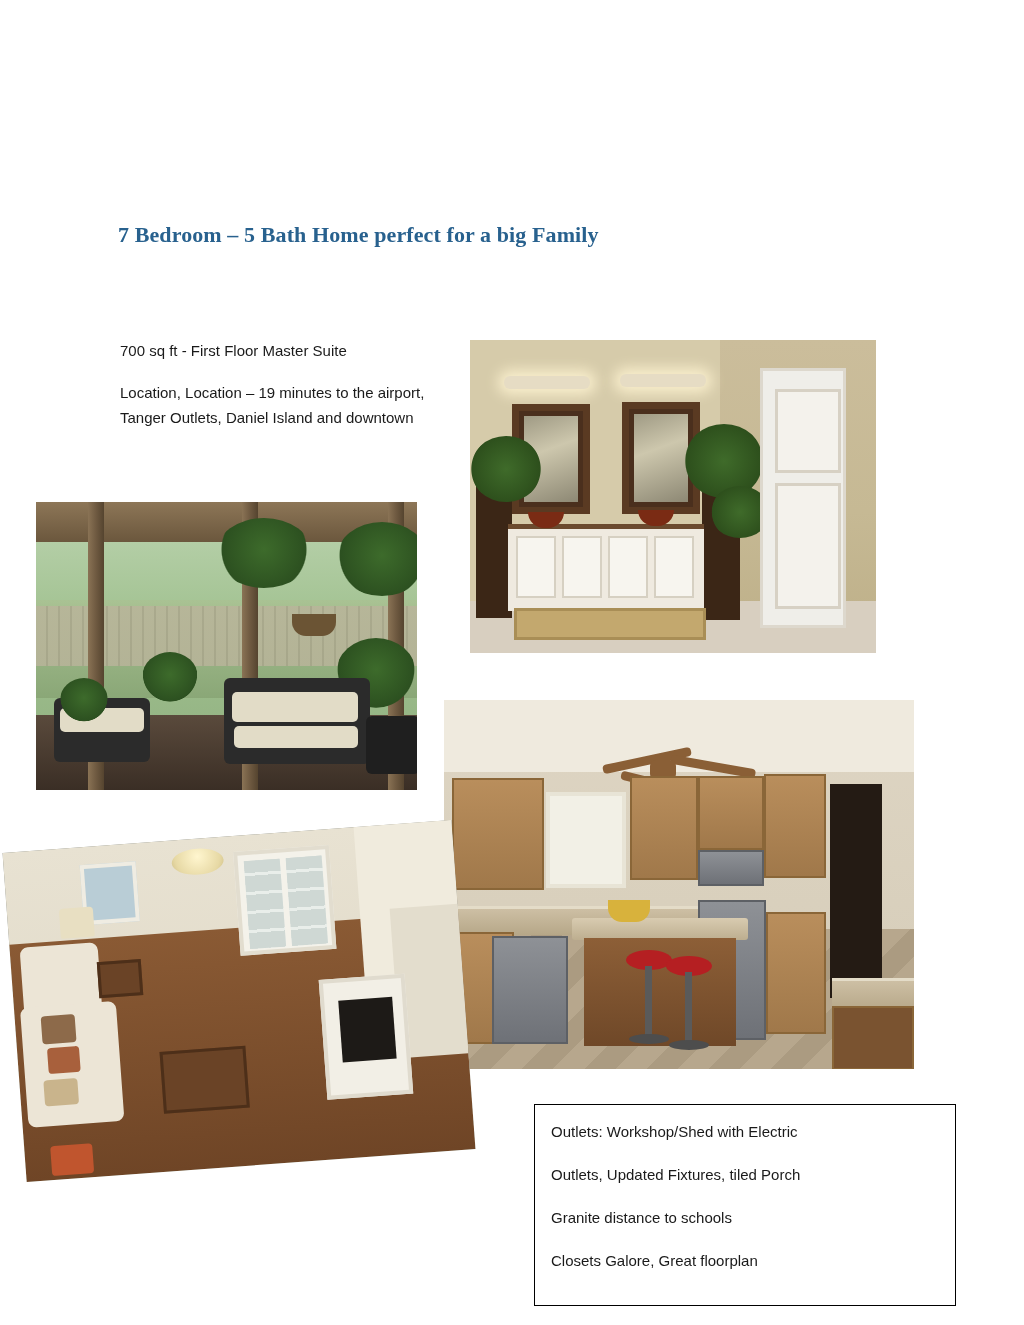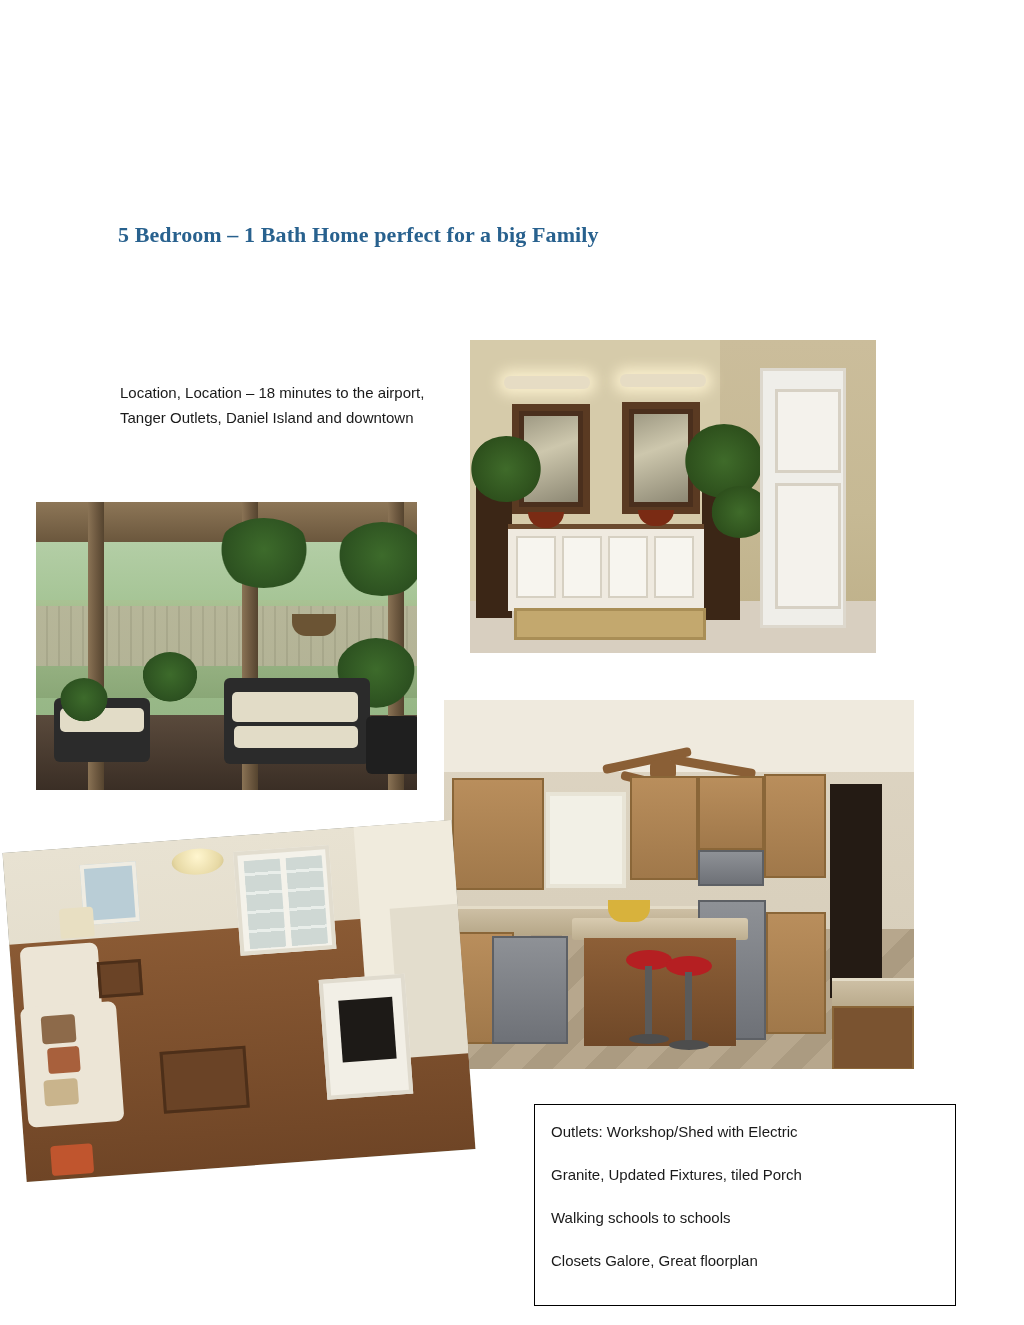--- a/index.html
+++ b/index.html
@@ -397,23 +397,24 @@
   .fl1 { top: 61px; }
   .fl2 { top: 104px; }
   .fl3 { top: 147px; }
 </style>
 </head>
 <body>
 
 <div class="page">
 
 
-  <div class="subtitle">5 Bedroom – 1 Bath Home perfect for a big Family</div>
-
-  <div class="body-text" id="para2">Location, Location – 18 minutes to the airport, Tanger Outlets, Daniel Island and downtown</div>
+  <div class="subtitle">7 Bedroom – 5 Bath Home perfect for a big Family</div>
+
+  <div class="body-text" id="para1">700 sq ft - First Floor Master Suite</div>
+  <div class="body-text" id="para2">Location, Location – 19 minutes to the airport, Tanger Outlets, Daniel Island and downtown</div>
 
   <div class="photo" id="photo-bathroom">
     <div class="bath-wall"></div>
     <div class="bath-backwall" style="left:0;top:0;width:250px;height:270px;background:#d6cbaa;"></div>
     <div class="bath-floor"></div>
 
     <div class="bath-light" style="left:34px;top:36px;width:86px;"></div>
     <div class="bath-light" style="left:150px;top:34px;width:86px;"></div>
 
     <div class="bath-mirror" style="left:42px;top:64px;width:78px;height:110px;">
@@ -542,18 +543,18 @@
       <div class="l-pillow" style="left:24px;top:230px;width:34px;height:26px;background:#c9b48c;"></div>
 
       <div class="l-table" style="left:142px;top:210px;width:86px;height:62px;"></div>
       <div class="l-table" style="left:86px;top:116px;width:44px;height:36px;"></div>
       <div class="l-pillow" style="left:26px;top:296px;width:42px;height:30px;background:#c0552e;"></div>
     </div>
   </div>
 
   <div class="features-box">
     <div class="features-line fl0">Outlets:  Workshop/Shed with Electric</div>
-    <div class="features-line fl1">Granite, Updated Fixtures, tiled Porch</div>
-    <div class="features-line fl2">Walking schools to schools</div>
+    <div class="features-line fl1">Outlets, Updated Fixtures, tiled Porch</div>
+    <div class="features-line fl2">Granite distance to schools</div>
     <div class="features-line fl3">Closets Galore,  Great floorplan</div>
   </div>
 
 </div>
 
 </body></html>

